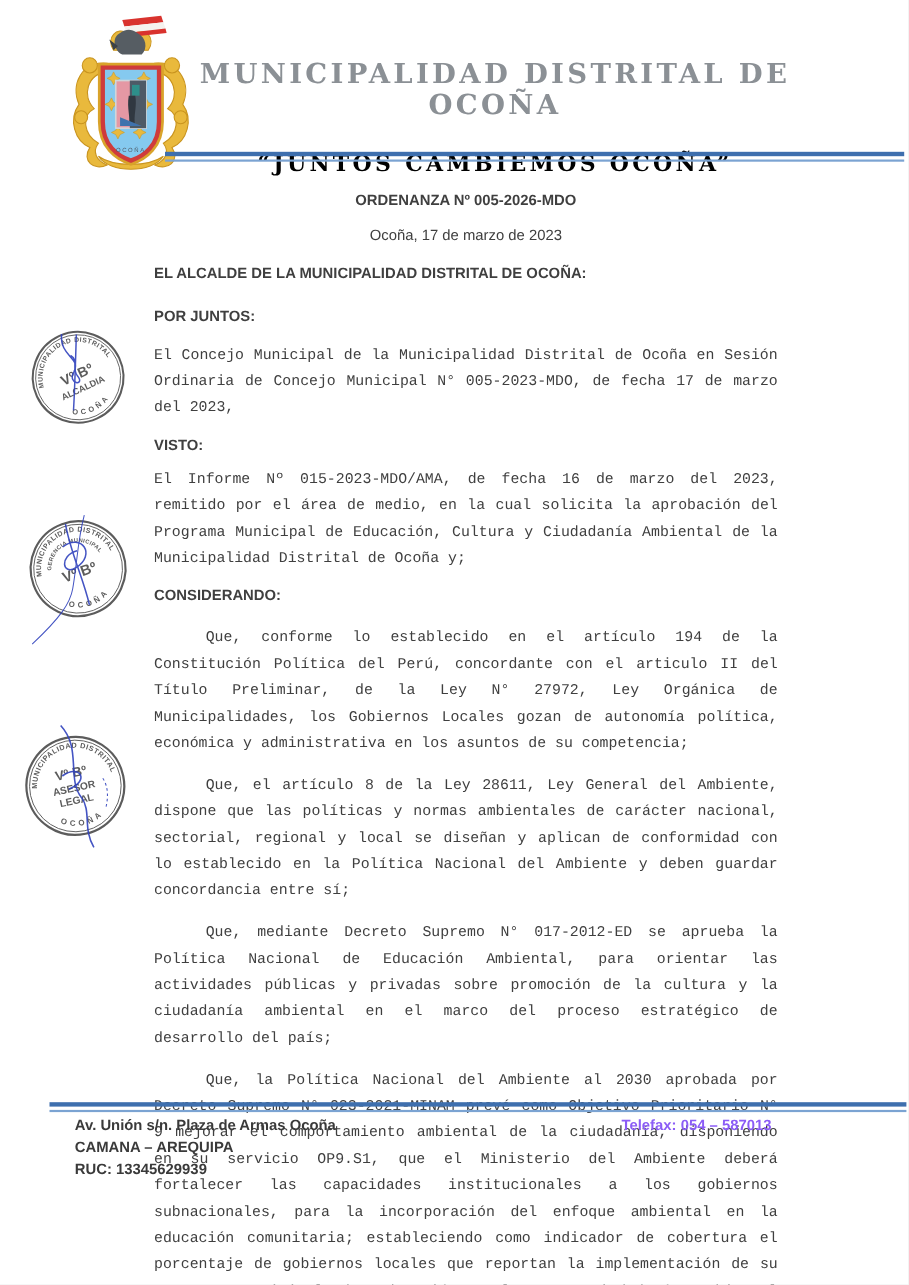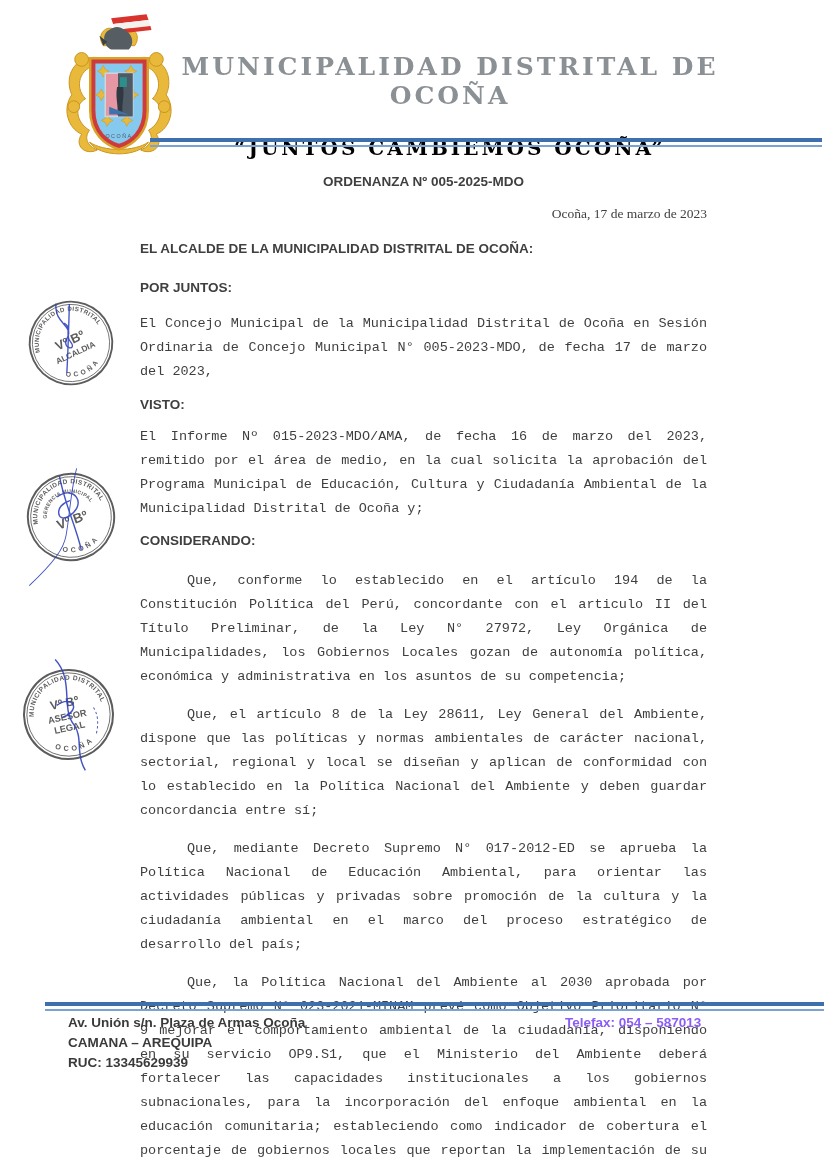--- a/index.html
+++ b/index.html
@@ -20,21 +20,21 @@
     margin-top:26px;font-family:"DejaVu Serif",serif;font-weight:bold;
     font-size:20px;letter-spacing:3px;color:#000000;
   }
   .rule{position:absolute;height:3px;border-top:4px solid #3e6fae;border-bottom:2px solid #7ba3d2;}
   .rule-top{left:150px;top:138px;width:672px;}
   .rule-bottom{left:45px;top:1002px;width:779px;}
   
   .content{position:absolute;left:140px;top:170px;width:567px;font-size:13.5px;}
   .content p{margin:0;line-height:24px;}
   .doc-number{text-align:center;font-weight:600;margin-bottom:8px !important;}
-  .dateline{text-align:right;margin-bottom:11px !important;font-family:Liberation Serif, serif;}
+  .dateline{text-align:center;margin-bottom:11px !important;}
   .label{font-weight:600;}
   .salutation{margin-bottom:15px !important;}
   .lbl-pc{margin-bottom:12px !important;}
   .para{text-align:justify;font-family:Liberation Mono, monospace;}
   .para-pc{margin-bottom:9px !important;}
   .lbl-v{margin-bottom:8px !important;}
   .para-v{margin-bottom:8px !important;}
   .lbl-c{margin-bottom:16px !important;}
   .para-c{margin-bottom:14px !important;text-indent:47px;}
   
@@ -103,21 +103,21 @@
     </svg>
   </div>
 
   <div class="head-text">
     <div class="h-title">MUNICIPALIDAD DISTRITAL DE OCOÑA</div>
     <div class="h-slogan">“JUNTOS CAMBIEMOS OCOÑA”</div>
   </div>
   <div class="rule rule-top"></div>
 
   <div class="content">
-    <p class="doc-number">ORDENANZA Nº 005-2025-MDO</p>
+    <p class="doc-number">ORDENANZA Nº 005-2026-MDO</p>
     <p class="dateline">Ocoña, 17 de marzo de 2023</p>
     <p class="label salutation">EL ALCALDE DE LA MUNICIPALIDAD DISTRITAL DE OCOÑA:</p>
     <p class="label lbl-pc">POR JUNTOS:</p>
     <p class="para para-pc">El Concejo Municipal de la Municipalidad Distrital de Ocoña en Sesión Ordinaria de Concejo Municipal N° 005-2023-MDO, de fecha 17 de marzo del 2023,</p>
     <p class="label lbl-v">VISTO:</p>
     <p class="para para-v">El Informe Nº 015-2023-MDO/AMA, de fecha 16 de marzo del 2023, remitido por el área de medio, en la cual solicita la aprobación del Programa Municipal de Educación, Cultura y Ciudadanía Ambiental de la Municipalidad Distrital de Ocoña y;</p>
     <p class="label lbl-c">CONSIDERANDO:</p>
     <p class="para para-c">Que, conforme lo establecido en el artículo 194 de la Constitución Política del Perú, concordante con el articulo II del Título Preliminar, de la Ley N° 27972, Ley Orgánica de Municipalidades, los Gobiernos Locales gozan de autonomía política, económica y administrativa en los asuntos de su competencia;</p>
     <p class="para para-c">Que, el artículo 8 de la Ley 28611, Ley General del Ambiente, dispone que las políticas y normas ambientales de carácter nacional, sectorial, regional y local se diseñan y aplican de conformidad con lo establecido en la Política Nacional del Ambiente y deben guardar concordancia entre sí;</p>
     <p class="para para-c">Que, mediante Decreto Supremo N° 017-2012-ED se aprueba la Política Nacional de Educación Ambiental, para orientar las actividades públicas y privadas sobre promoción de la cultura y la ciudadanía ambiental en el marco del proceso estratégico de desarrollo del país;</p>

